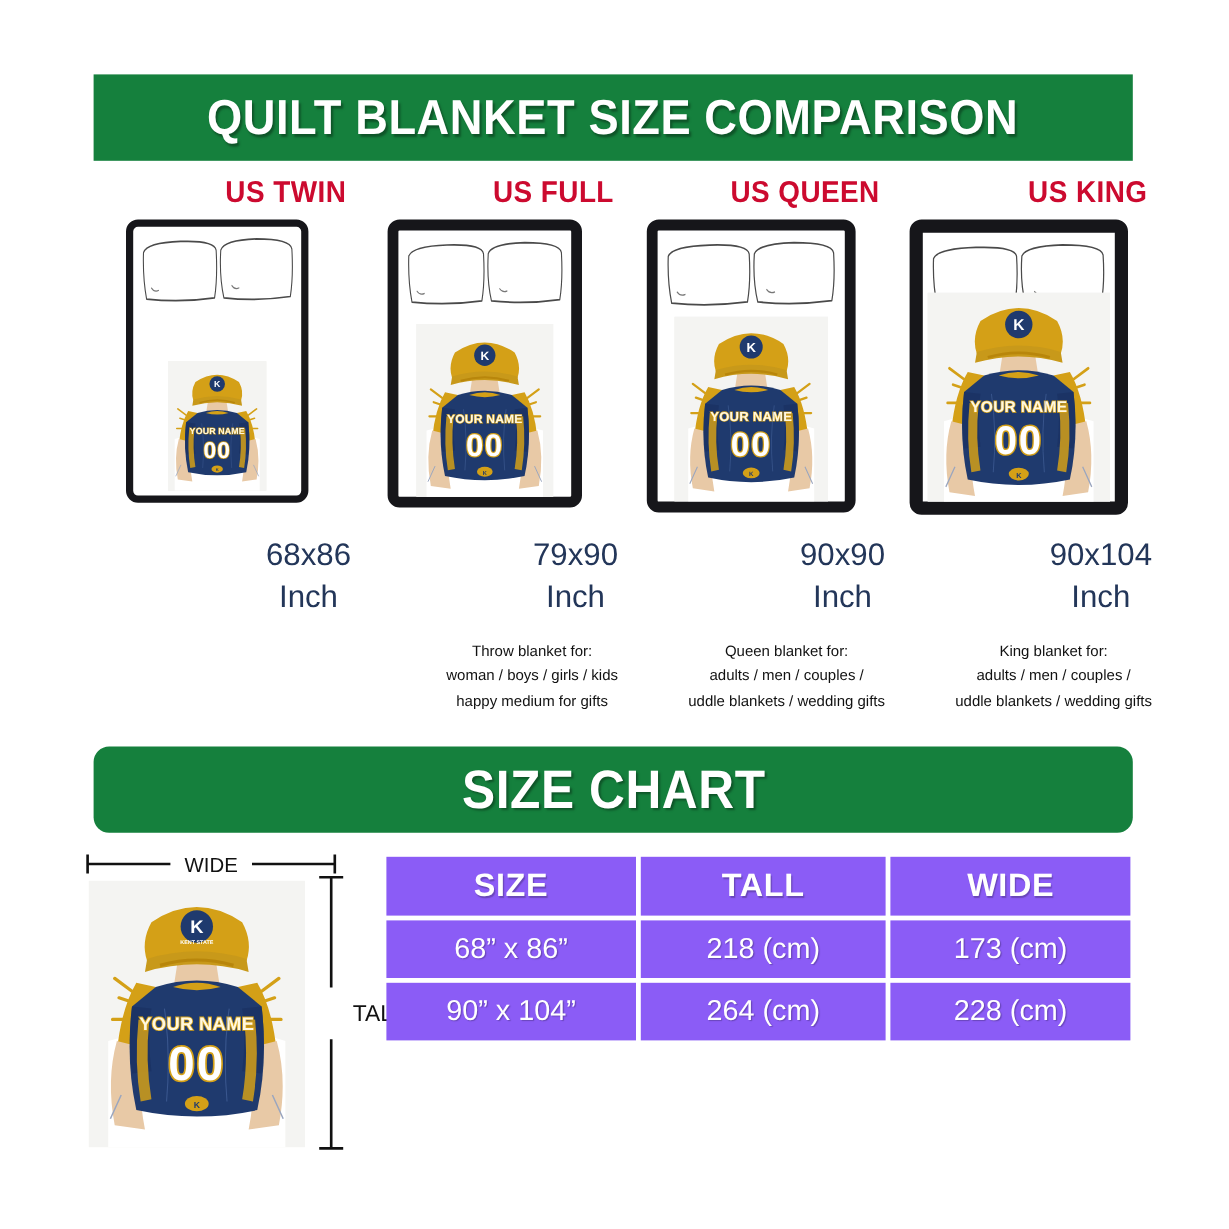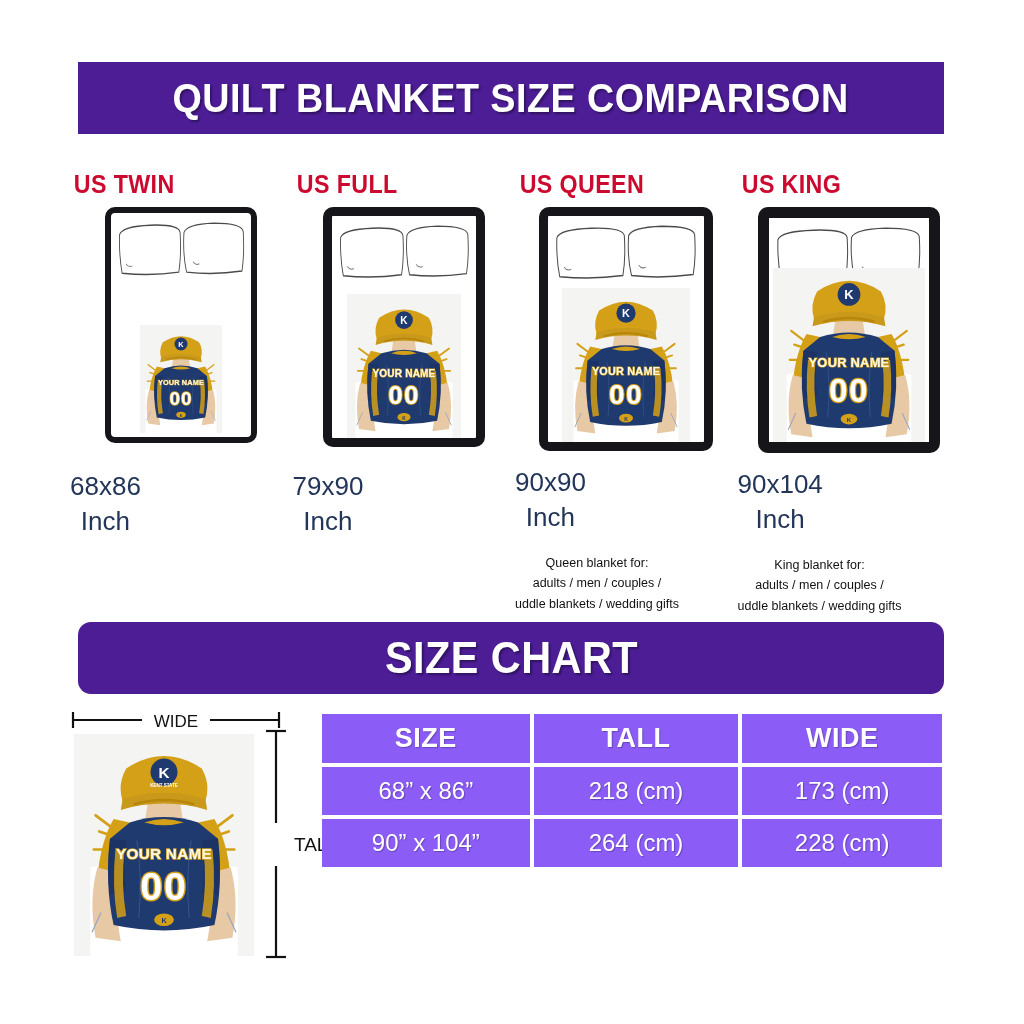--- a/index.html
+++ b/index.html
@@ -7,21 +7,21 @@
     width:1024px;height:1024px;
     background:#ffffff;
     font-family:"Liberation Sans", sans-serif;
     overflow:hidden;
     position:relative;
   }
 
   
   .banner{
     position:absolute;
-    background:#4c1d95;
+    background:#15803d;
     display:flex;align-items:center;justify-content:center;
   }
   .banner-text{
     color:#ffffff;
     font-weight:bold;
     letter-spacing:0.5px;
     text-align:center;
     transform:scaleX(0.92);
     text-shadow:2px 2px 2px rgba(0,0,0,.35);
     font-family:"Liberation Sans", sans-serif;
@@ -31,23 +31,22 @@
   #chart-banner{left:78px;top:622px;width:866px;height:72px;border-radius:13px;}
   #chart-banner .banner-text{font-size:45px;}
 
   
   #compare-row{
     position:absolute;left:70px;top:146px;width:890px;height:460px;
     display:flex;
   }
   .size-col{
     flex:1 1 0;
-    display:flex;flex-direction:column;align-items:flex-start;
+    display:flex;flex-direction:column;align-items:flex-end;
     position:relative;
-    margin-top:24px;
   }
   .size-title{
     color:#CC0A2F;
     font-weight:bold;
     font-size:25px;
     letter-spacing:0.4px;
     transform:scaleX(0.93);
     margin-bottom:8px;
     white-space:nowrap;
   }
@@ -266,20 +265,23 @@
   <path d="M70 120 Q76 160 72 206 M130 120 Q124 160 128 206" stroke="#5A7BB5" stroke-width="1" fill="none" opacity=".45"></path>
   <path d="M30 200 L20 222 M170 200 L180 222" stroke="#9AA6BF" stroke-width="1.4" fill="none"></path>
 </svg>
          </div>
        </div>
      </div>
      <div class="dims">
        <div>79x90</div>
        <div>Inch</div>
      </div>
+     <div class="desc">Throw blanket for:
+woman / boys / girls / kids
+happy medium for gifts</div>
     </div>
     <div class="size-col">
       <div class="size-title">US QUEEN</div>
      <div class="bed-wrap">
        <div class="bed" style="width:174px;height:244px;border-width:9px;">
          <div class="pillows">
 <svg viewBox="0 0 200 58" preserveAspectRatio="none">
   <path d="M4 14 Q8 6 52 5 Q96 4 98 12 Q100 34 96 50 Q52 54 8 51 Q3 34 4 14 Z" fill="#ffffff" stroke="#4a4a4a" stroke-width="1.4" stroke-linejoin="round"></path>
   <path d="M104 12 Q108 4 150 3 Q194 3 196 11 Q198 33 194 49 Q150 53 108 50 Q102 33 104 12 Z" fill="#ffffff" stroke="#4a4a4a" stroke-width="1.4" stroke-linejoin="round"></path>
   <path d="M14 42 Q18 46 24 44 M118 40 Q122 44 128 42" stroke="#777" stroke-width="1" fill="none"></path>

